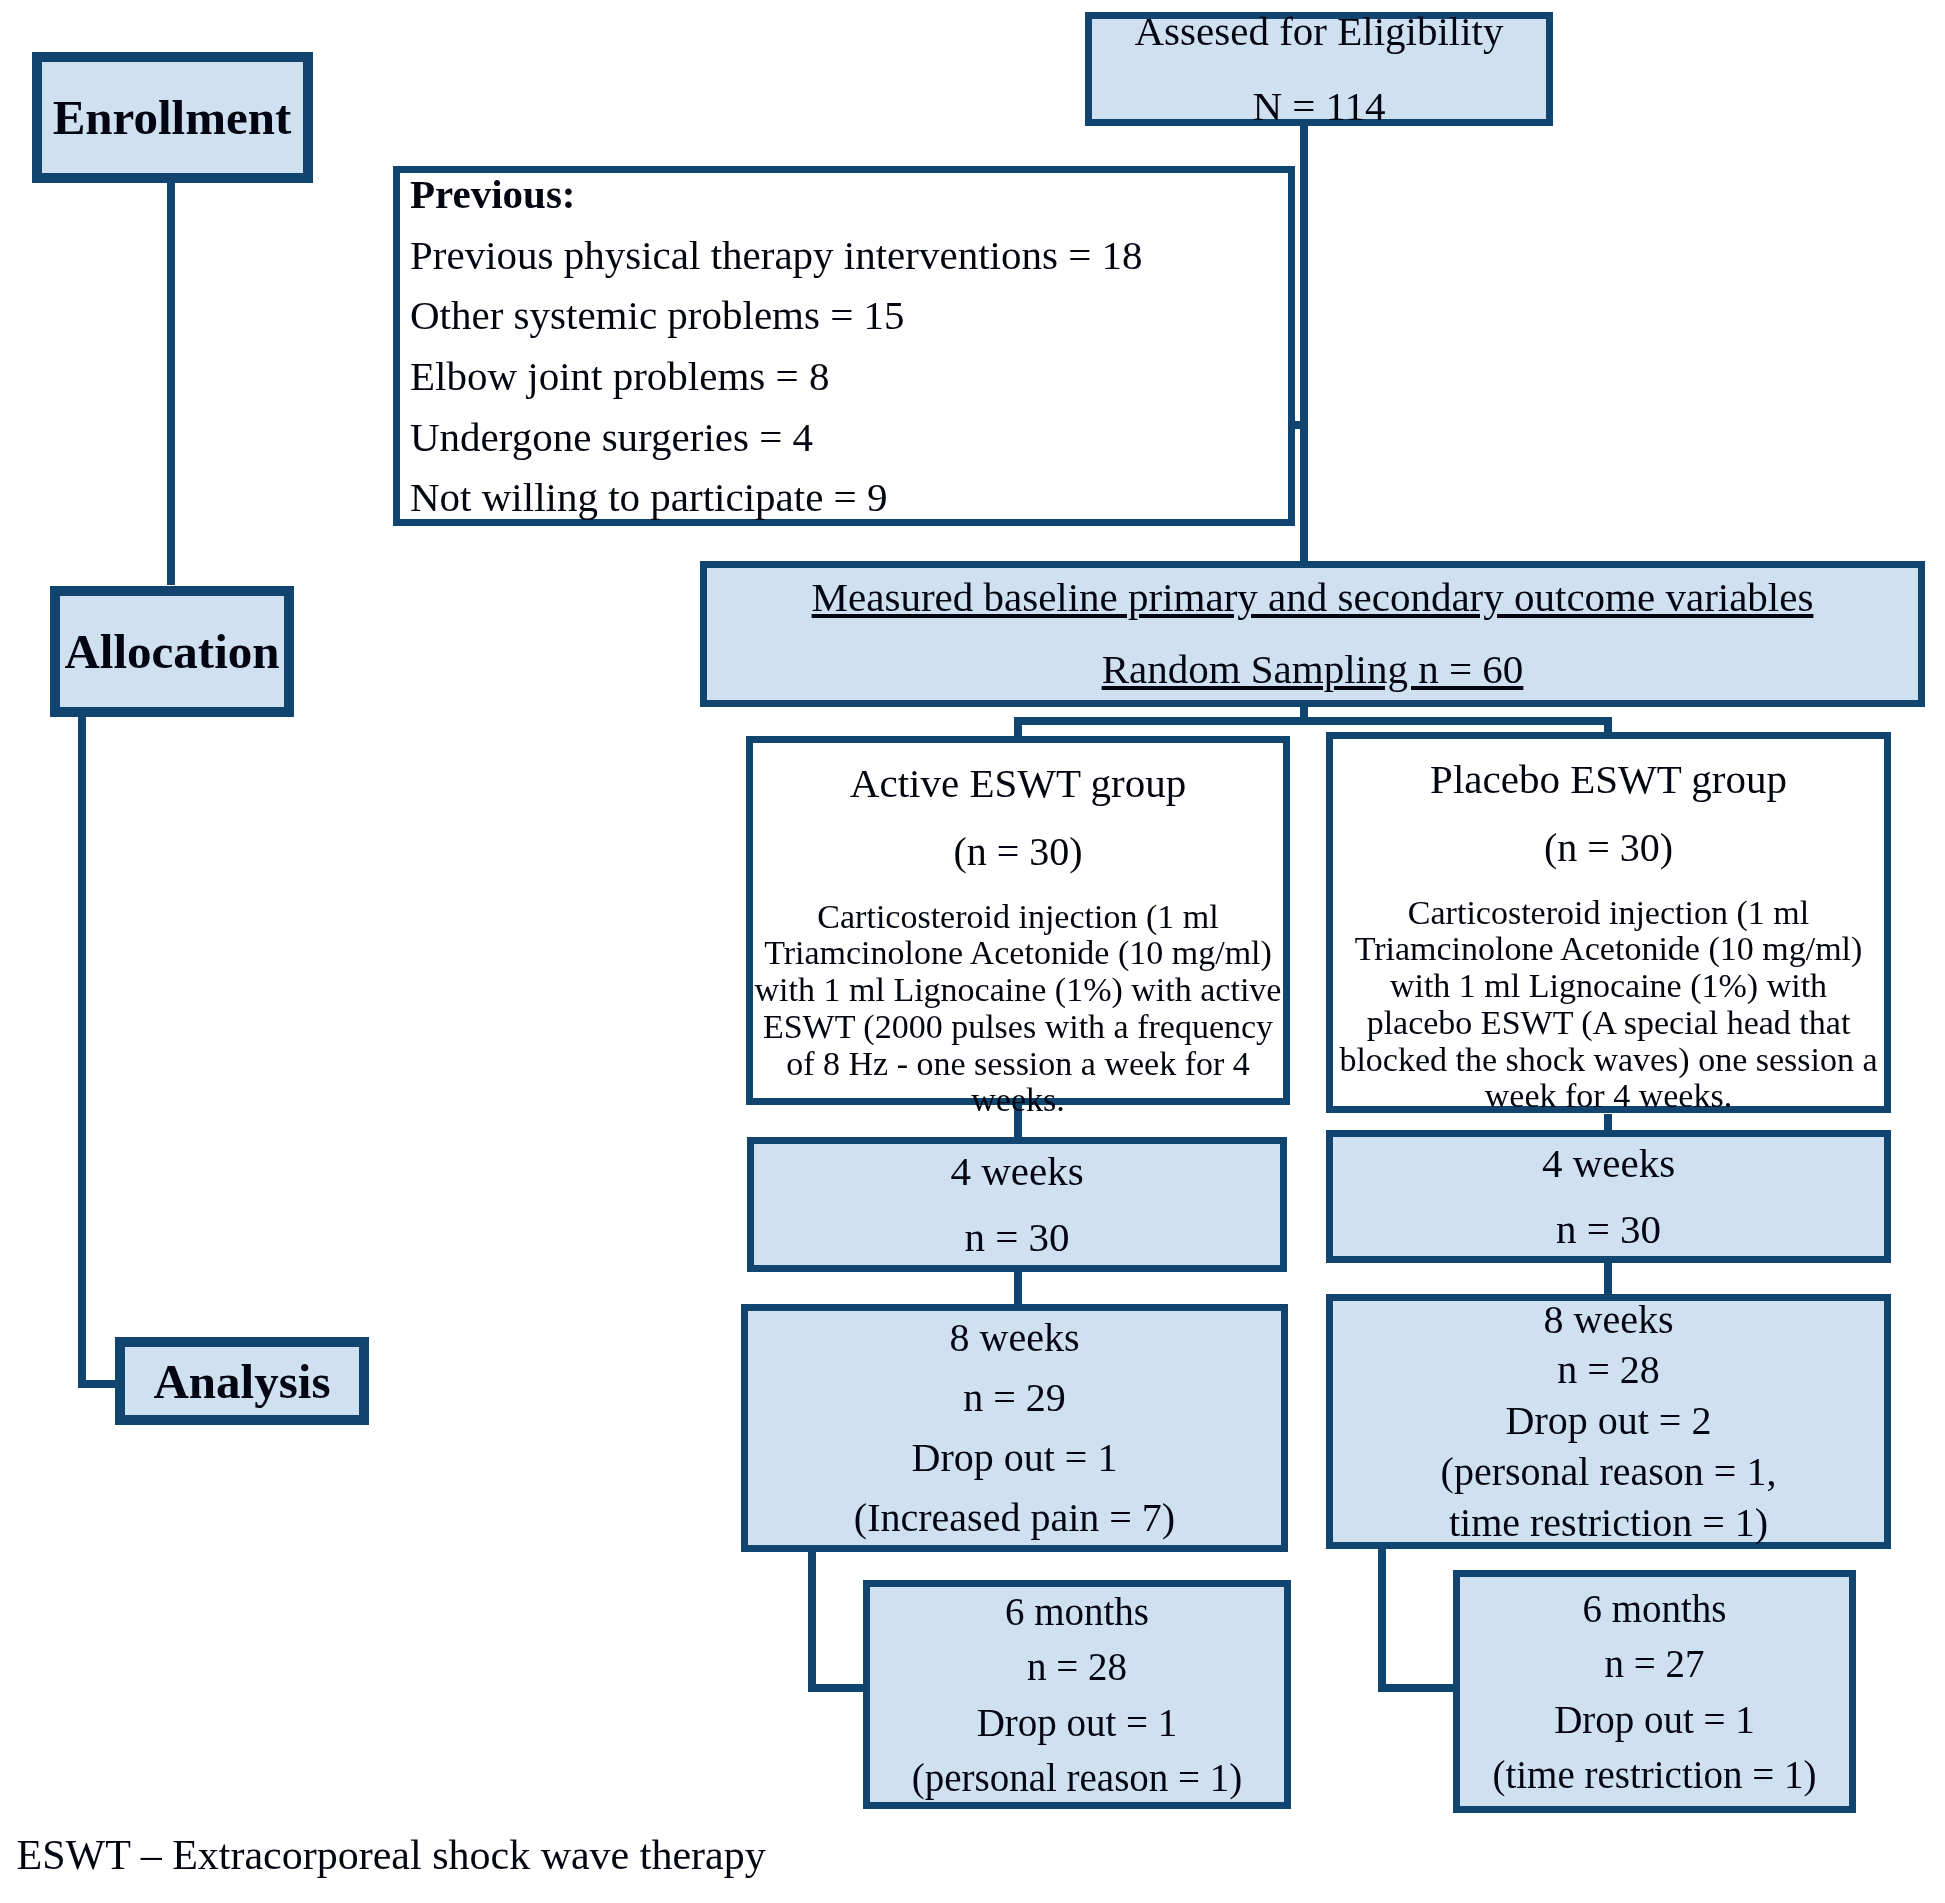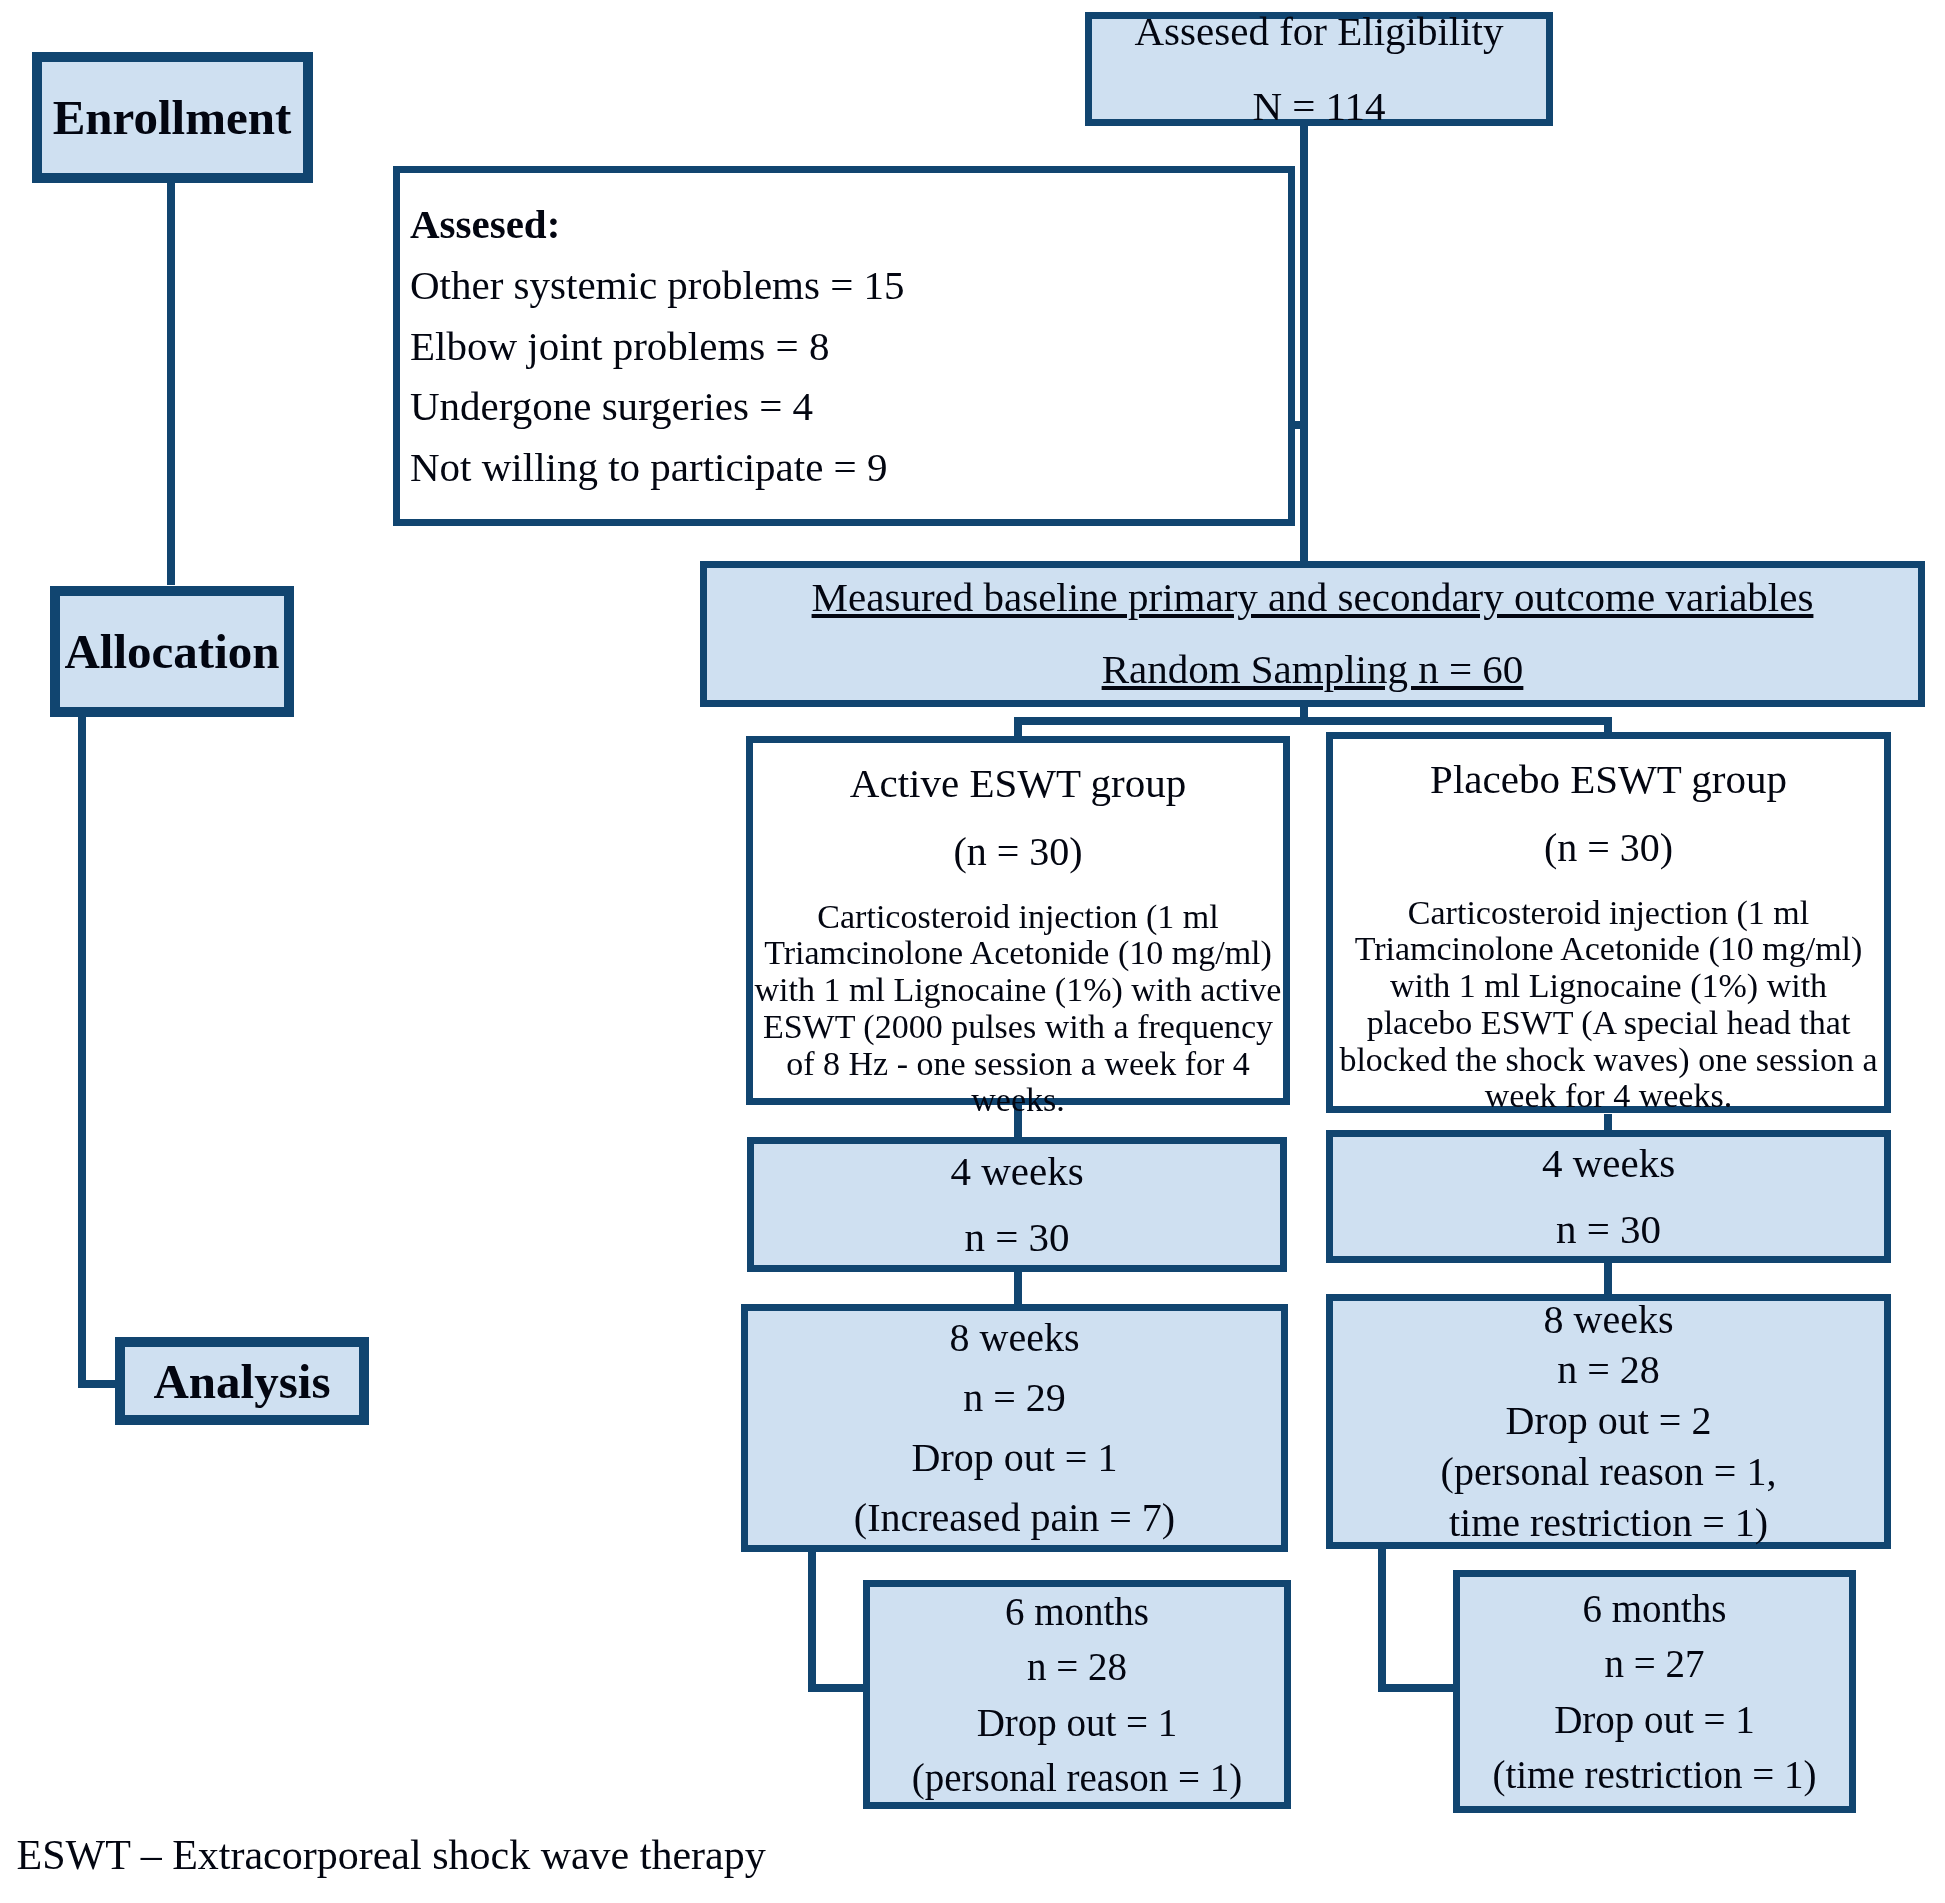--- a/index.html
+++ b/index.html
@@ -70,21 +70,22 @@
   <div class="box stage" style="left:115px;top:1337px;width:254px;height:88px;">
     <div class="lbl">Analysis</div>
   </div>
 
   <div class="box shaded assessed" style="left:1085px;top:12px;width:468px;height:114px;gap:16px;">
     <div class="ln">Assesed for Eligibility</div>
     <div class="ln">N = 114</div>
   </div>
 
   <div class="box white excluded" style="left:393px;top:166px;width:902px;height:360px;">
-    <div class="ln ttl">Assesed:</div>
+    <div class="ln ttl">Previous:</div>
+    <div class="ln">Previous physical therapy interventions = 18</div>
     <div class="ln">Other systemic problems = 15</div>
     <div class="ln">Elbow joint problems = 8</div>
     <div class="ln">Undergone surgeries = 4</div>
     <div class="ln">Not willing to participate = 9</div>
   </div>
 
   <div class="box shaded measured" style="left:700px;top:561px;width:1225px;height:146px;text-decoration:underline;">
     <div class="ln">Measured baseline primary and secondary outcome variables</div>
     <div class="ln">Random Sampling n = 60</div>
   </div>

